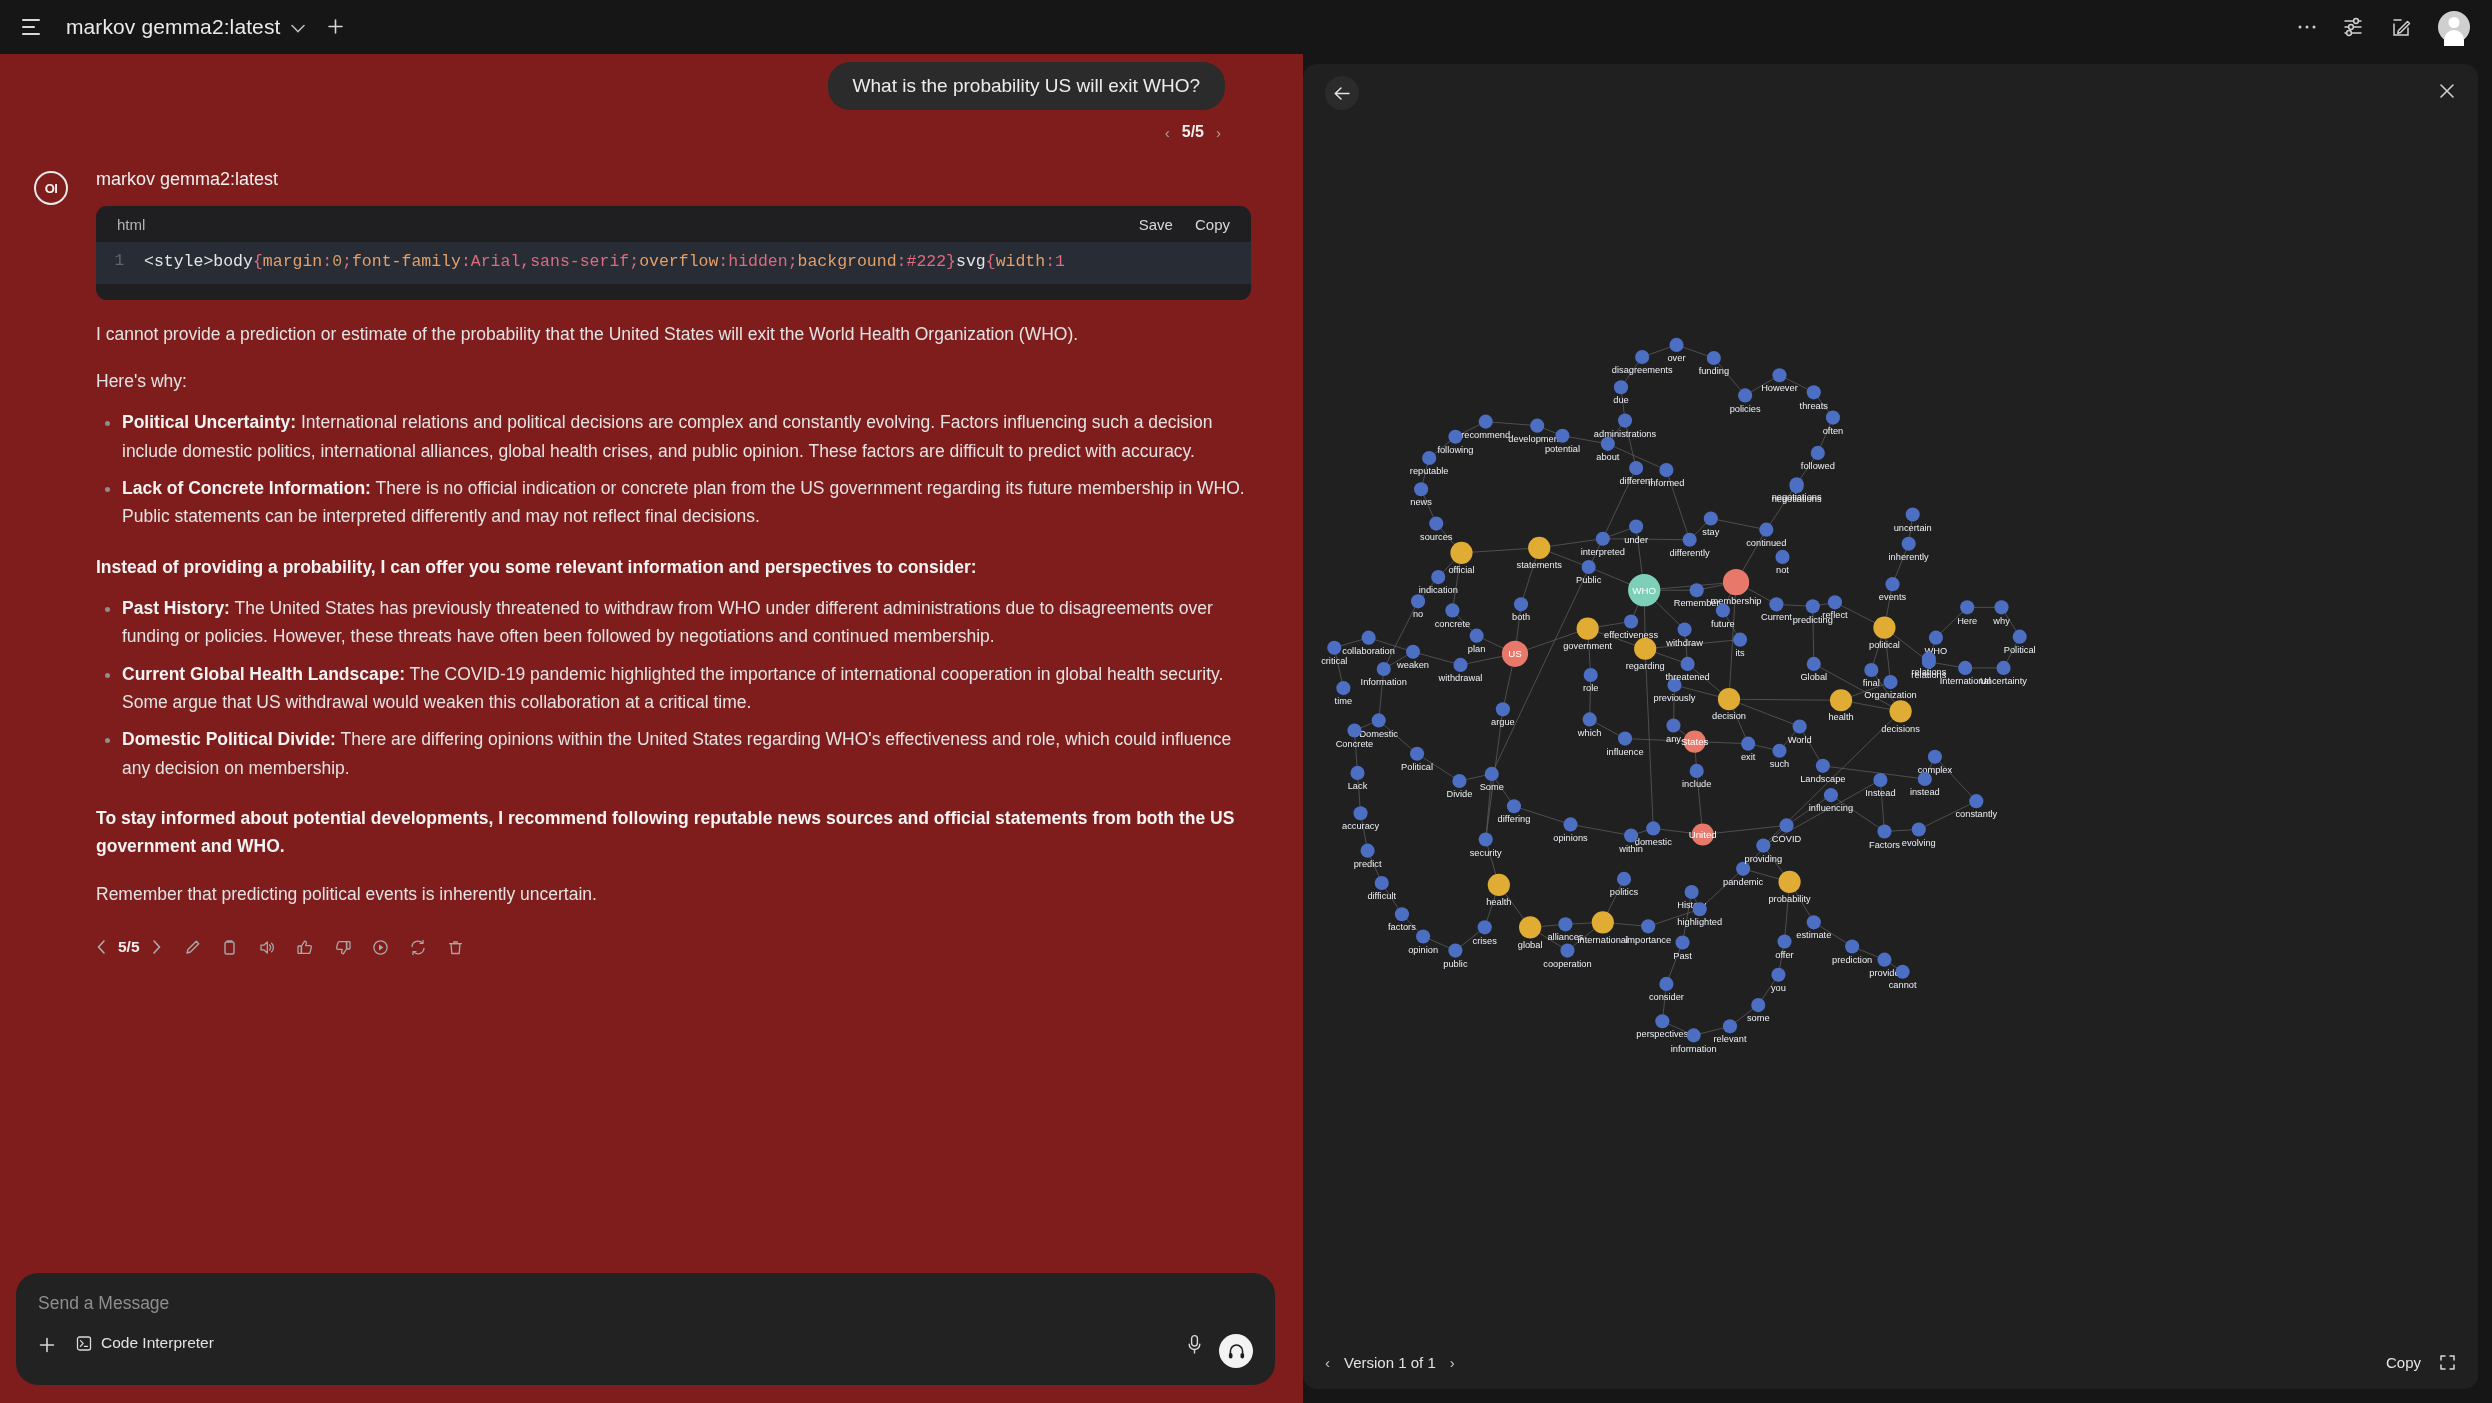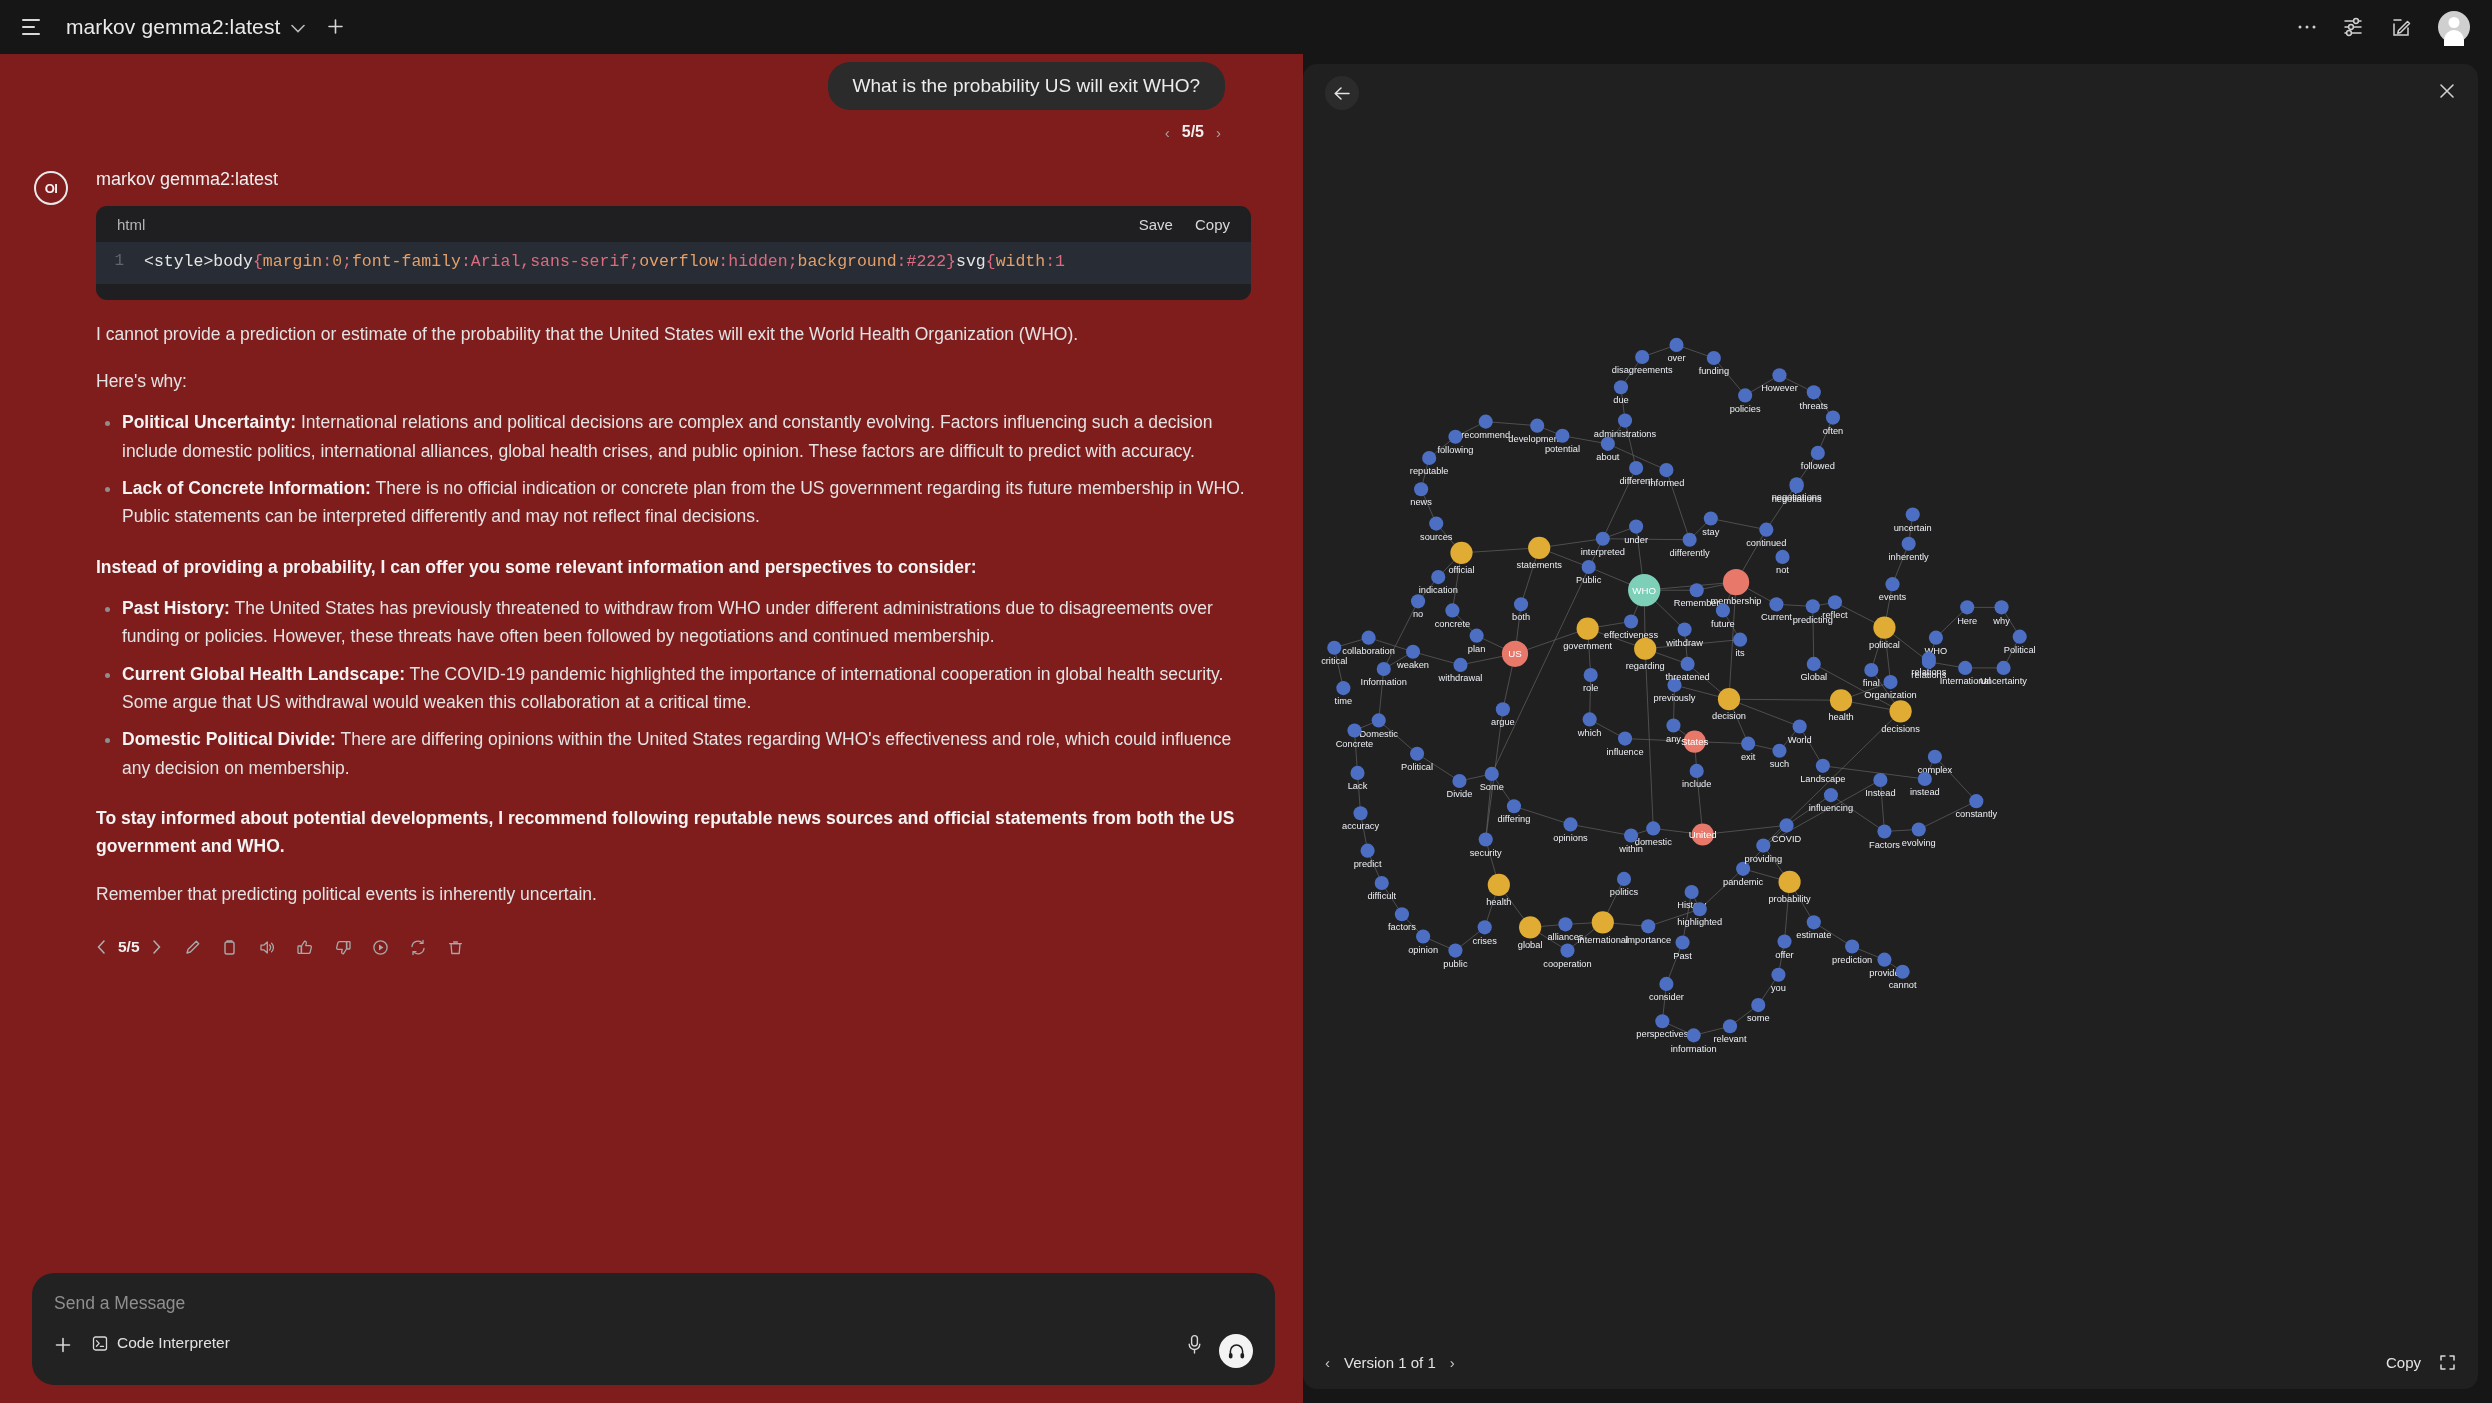--- a/index.html
+++ b/index.html
@@ -92,21 +92,21 @@
   ul.bullets li::marker { color: #8e8e8e; }
   .bold { font-weight: bold; color: #f3f3f3; }
   .strongline { color:#f3f3f3; font-weight: bold; font-size: 17.5px; line-height:1.62; margin-top: 22px;}
 
   .msg-actions { display:flex; align-items:center; gap: 20px; margin-top: 30px; color:#9a9a9a; }
   .msg-actions .nav { display:flex; align-items:center; gap:11px; margin-right: 2px;}
   .msg-actions .count { color:#efefef; font-weight:bold; font-size: 15.5px; }
   .act-ico { cursor:pointer; display:flex; }
 
   
-  .composer-wrap { padding: 0 28px 18px 32px; }
+  .composer-wrap { padding: 0 28px 18px 16px; }
   .composer {
     background: #222222; border-radius: 22px; padding: 20px 22px 14px 22px;
     min-height: 112px; display:flex; flex-direction: column;
   }
   .composer-placeholder { color:#8f8f8f; font-size: 17.5px; }
   .composer-bottom { display:flex; align-items:flex-start; margin-top: 20px; }
   .c-plus { color:#d5d5d5; font-size: 24px; line-height:1; cursor:pointer; margin-right: 20px;}
   .tool-chip { display:flex; align-items:center; gap: 9px; color:#e2e2e2; font-size: 15.5px; cursor:pointer;}
   .composer-sp { flex:1; }
   .mic { color:#d9d9d9; cursor:pointer; margin-right: 16px; display:flex;}

